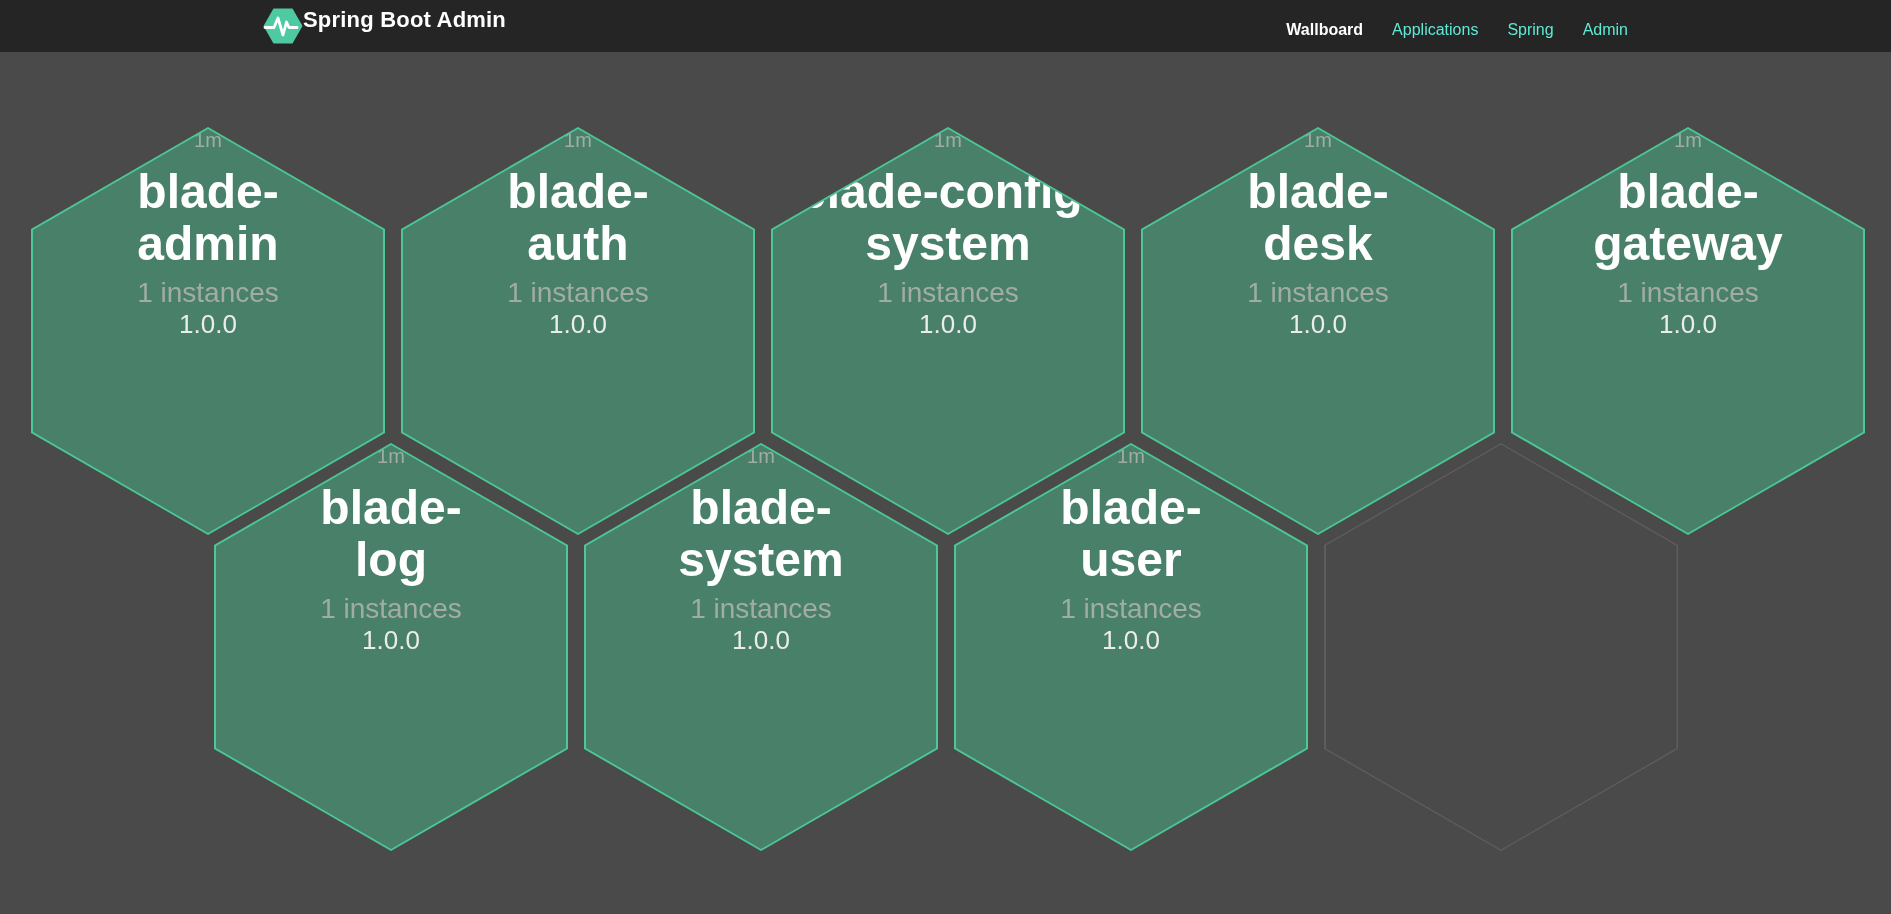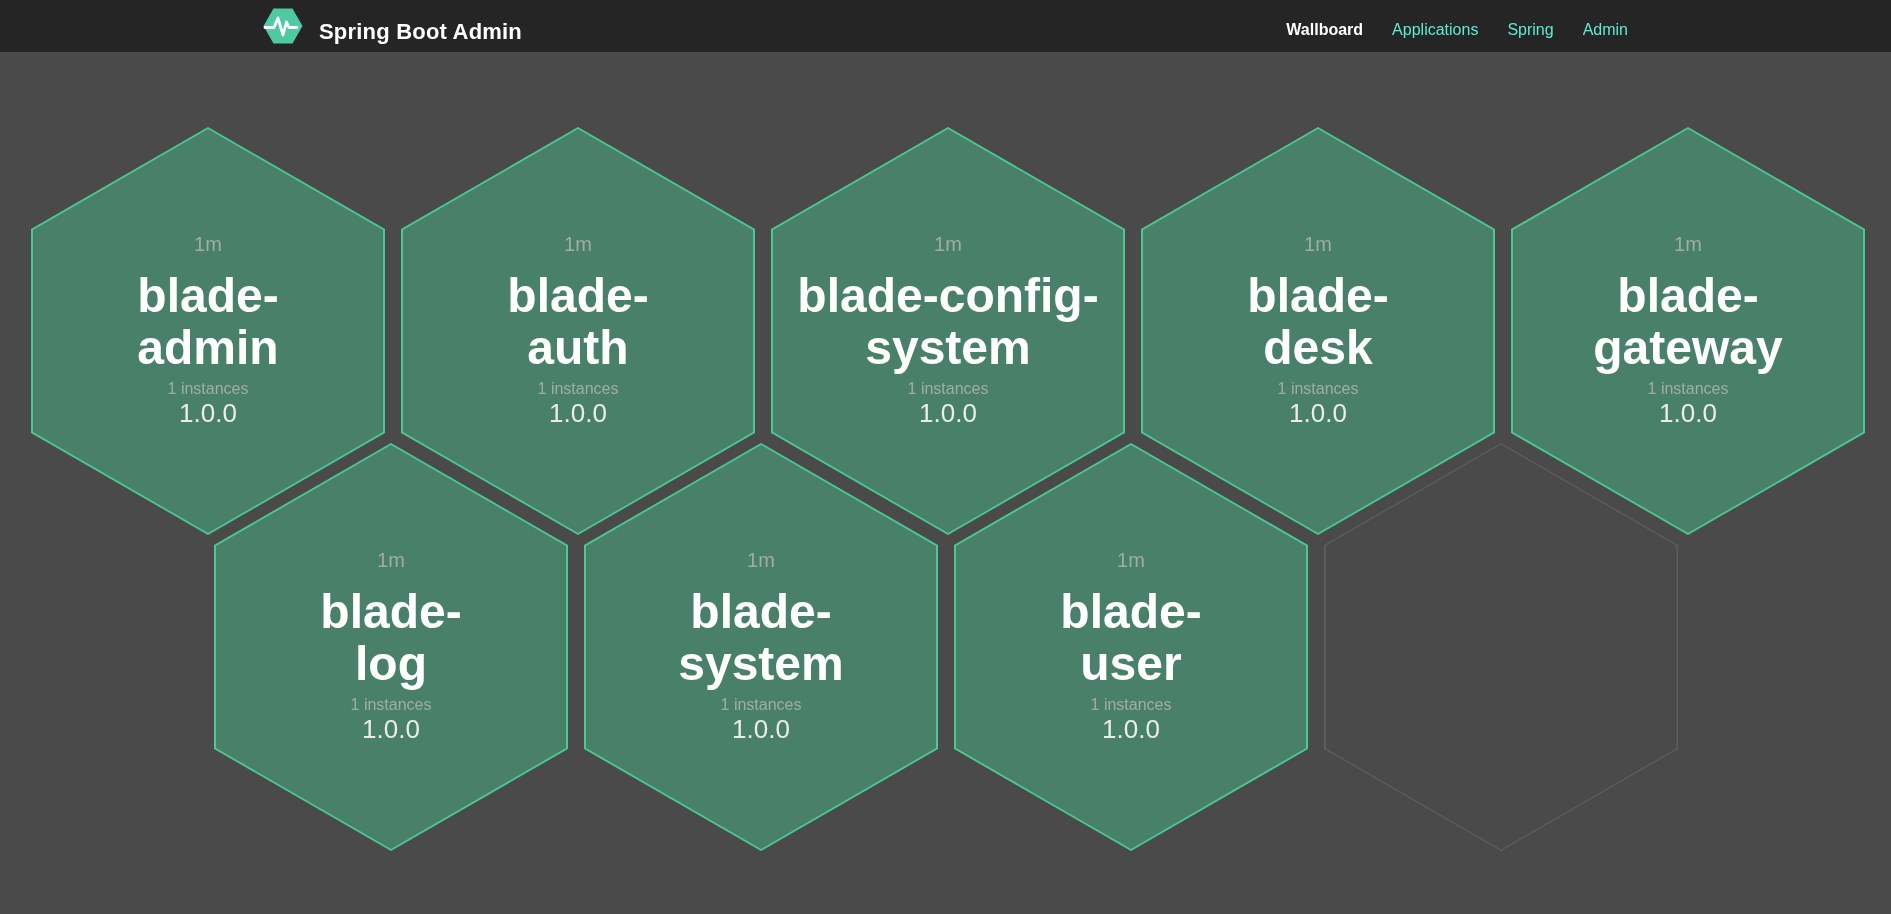--- a/index.html
+++ b/index.html
@@ -12,21 +12,21 @@
   
   .navbar {
     width: 100%; height: 52px;
     background: #252525;
   }
   .nav-container {
     width: 1365px; height: 100%;
     margin: 0 auto;
     display: flex; align-items: center; justify-content: space-between;
   }
-  .brand { display: flex; align-items: flex-end; gap: 16px; cursor: pointer; }
+  .brand { display: flex; align-items: flex-start; gap: 0; cursor: pointer; }
   .logo { width: 40px; height: 38px; display: inline-flex; }
   .brand-title {
     color: #ffffff; font-size: 22px; font-weight: 700; letter-spacing: 0.2px;
   }
   .nav-links { display: flex; align-items: center; margin-top: 8px; }
   .nav-link {
     color: #5eead4; font-size: 16px; margin-left: 29px;
     text-decoration: none; cursor: pointer;
   }
   .nav-link.active { color: #ffffff; font-weight: 700; }
@@ -41,29 +41,29 @@
     position: absolute;
     width: 354px; height: 408px;
     clip-path: polygon(50% 0, 100% 25%, 100% 75%, 50% 100%, 0 75%, 0 25%);
     background: #4bc896;
     cursor: pointer;
   }
   .hex-inner {
     position: absolute; inset: 2px;
     clip-path: polygon(50% 0, 100% 25%, 100% 75%, 50% 100%, 0 75%, 0 25%);
     background: #48806a;
-    display: flex; align-items: center; justify-content: center;
+    display: flex; align-items: flex-start; justify-content: center;
   }
   .hex-content { text-align: center; width: 330px; }
   .hex-time { font-size: 20px; color: #a2aca6; margin-bottom: 14px; }
   .hex-name {
     font-size: 48px; font-weight: 700; color: #ffffff;
     line-height: 1.08; white-space: pre-line;
   }
-  .hex-instances { font-size: 16px; color: #a2aca6; margin-top: 7px; }
+  .hex-instances { font-size: 28px; color: #a2aca6; margin-top: 7px; }
   .hex-version { font-size: 26px; color: #ececec; }
 
   .hex-empty { background: #5d5d5d; cursor: default; }
   .hex-empty .hex-inner { inset: 1.5px; background: #4a4a4a; }
 </style>
 </head>
 <body>
 
 <header class="navbar">
   <div class="nav-container">

